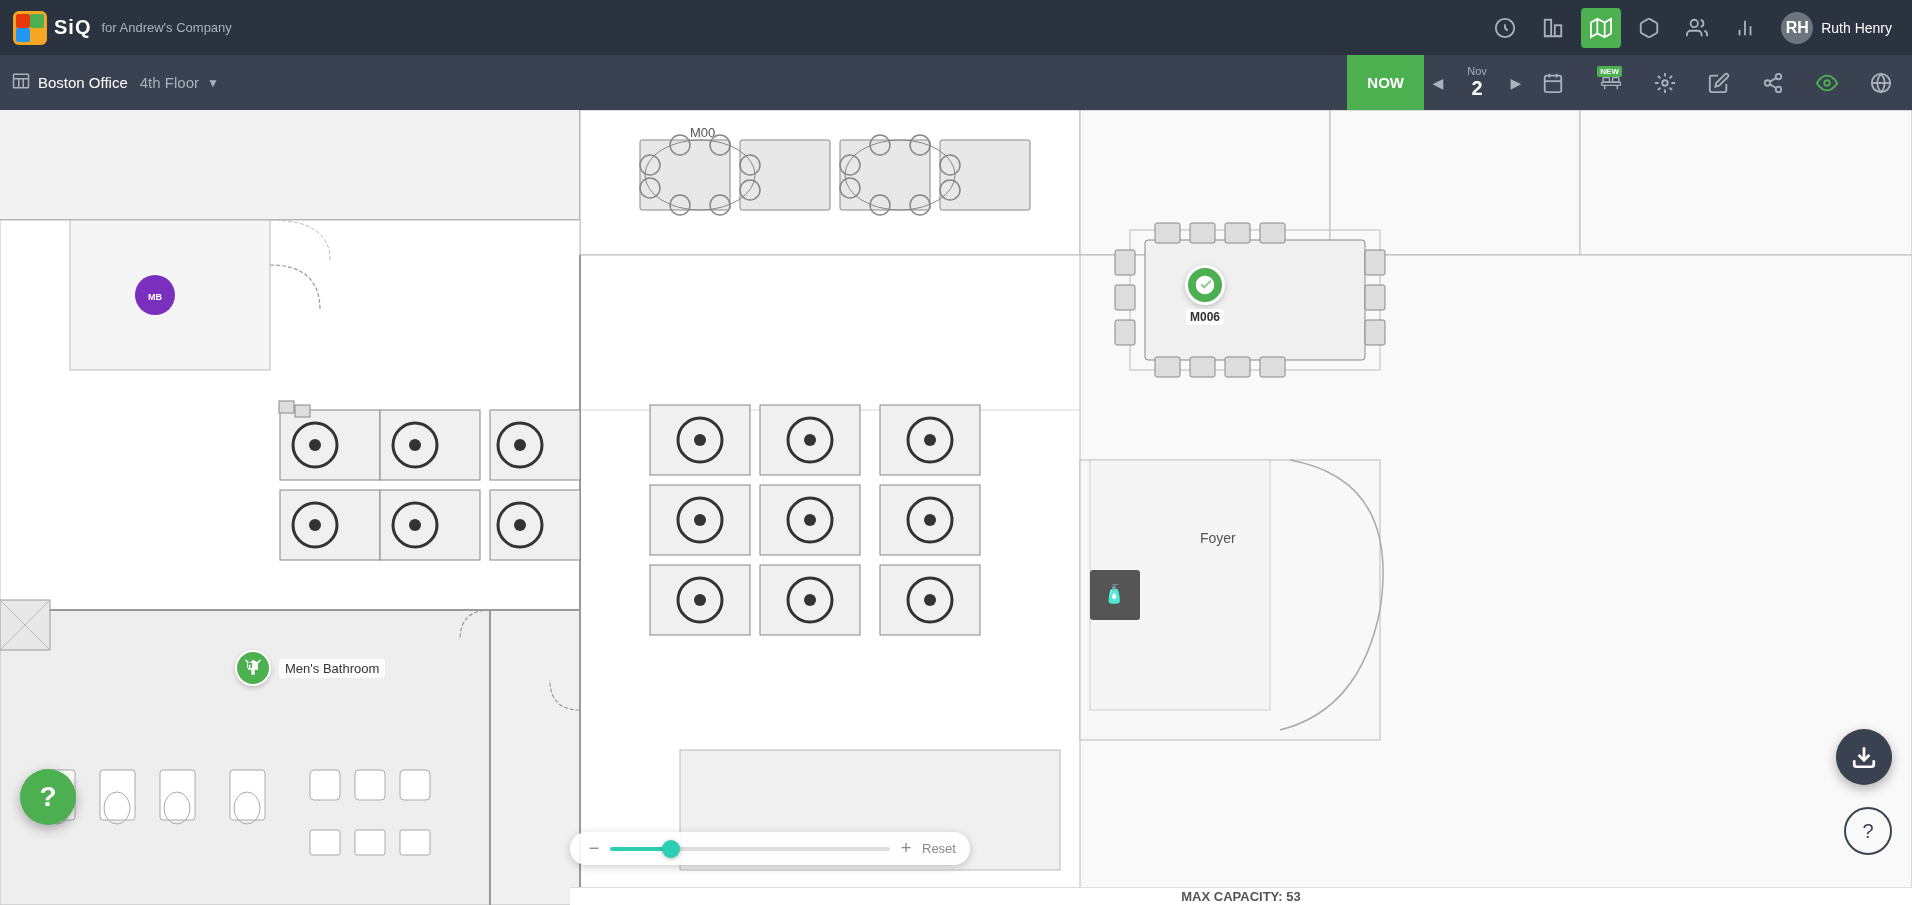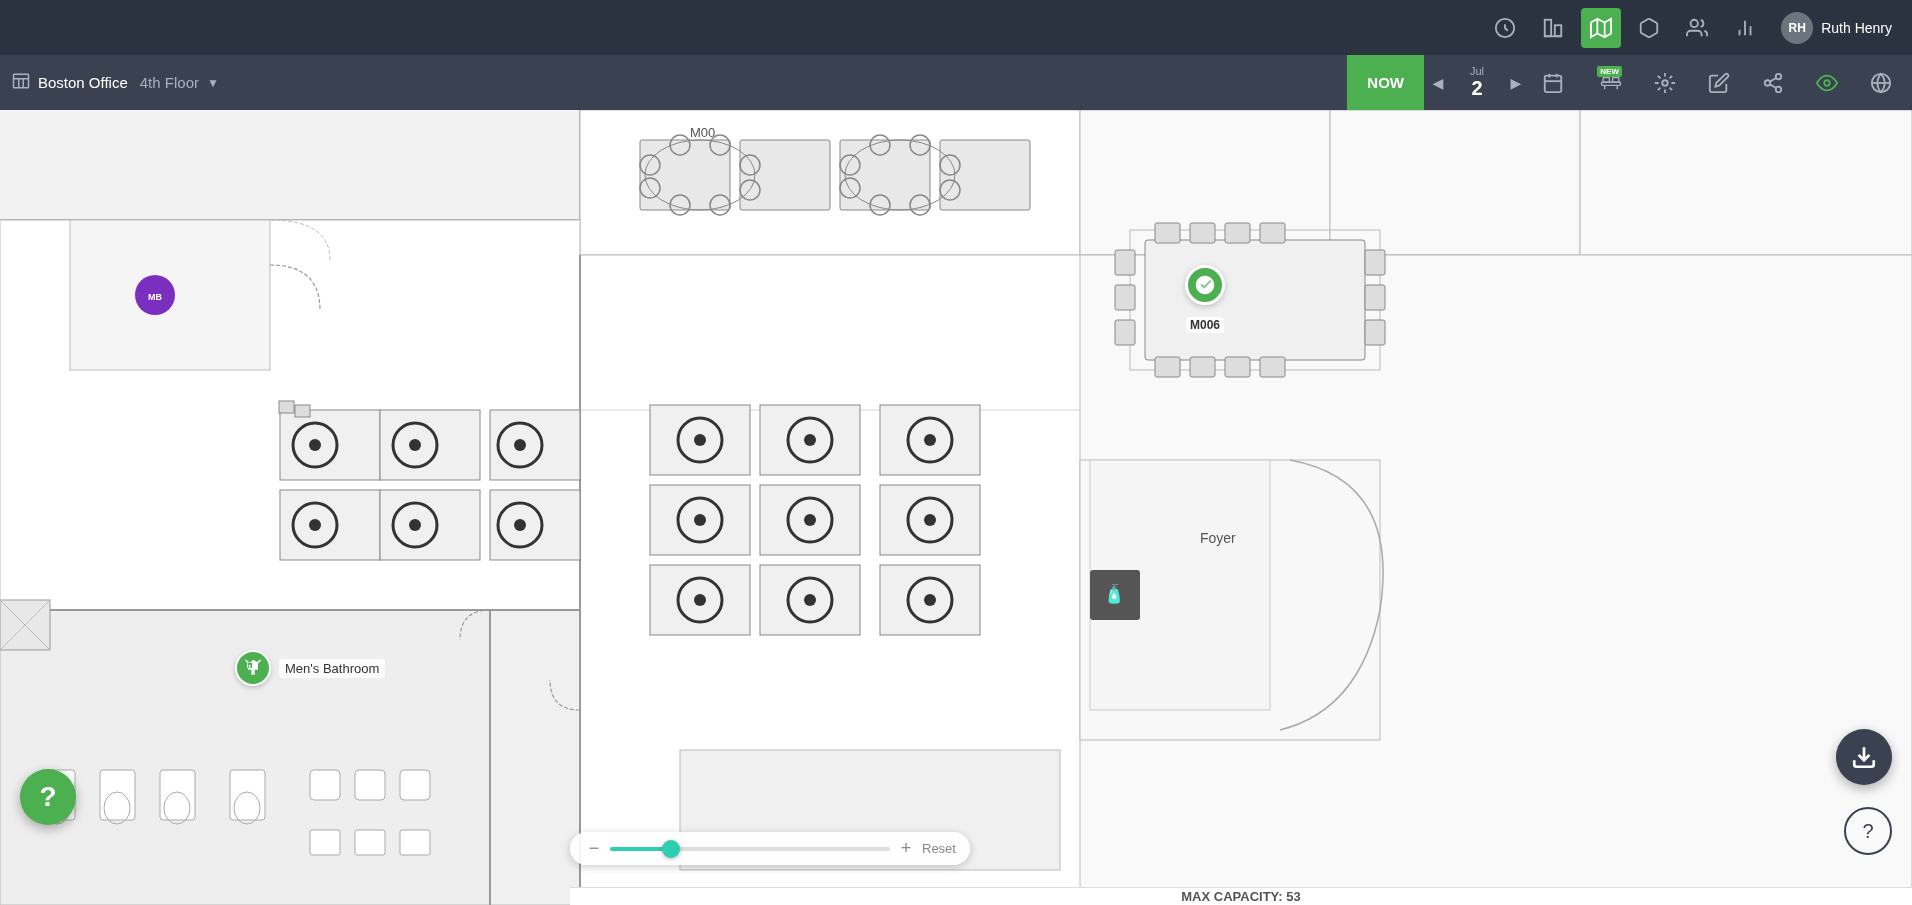--- a/index.html
+++ b/index.html
@@ -40,21 +40,21 @@
     }
     #user-area {
       display: flex; align-items: center; gap: 8px;
       color: #fff; font-size: 14px; font-weight: 500;
       padding: 0 8px; cursor: pointer;
     }
     #user-avatar-circle {
       width: 32px; height: 32px; border-radius: 50%;
       background: #6c757d;
       display: flex; align-items: center; justify-content: center;
-      color: #fff; font-size: 12px; font-weight: 600;
+      color: #fff; font-size: 16px; font-weight: 600;
     }
 
     
     #second-nav {
       width: 100%; height: 55px;
       background: #3a4150;
       display: flex; align-items: center;
       padding: 0 12px; gap: 16px;
     }
     #office-selector {
@@ -195,21 +195,21 @@
       position: absolute; right: 20px; bottom: 50px;
       width: 48px; height: 48px; border-radius: 50%;
       background: transparent; border: 2px solid #3a4150; color: #3a4150;
       display: flex; align-items: center; justify-content: center;
       font-size: 22px; cursor: pointer; z-index: 30;
     }
 
     
     .room-marker {
       position: absolute;
-      display: flex; flex-direction: column; align-items: center; gap: 12px;
+      display: flex; flex-direction: column; align-items: center; gap: 4px;
     }
     .room-marker-icon {
       width: 40px; height: 40px; border-radius: 50%;
       background: #4caf50; border: 3px solid #fff;
       display: flex; align-items: center; justify-content: center;
       box-shadow: 0 2px 6px rgba(0,0,0,0.2);
     }
     .room-marker-icon svg { width: 22px; height: 22px; fill: #fff; }
     .room-marker-label {
       font-size: 12px; color: #333; font-weight: 600;
@@ -239,20 +239,32 @@
 
     
     .room-label-simple {
       position: absolute; font-size: 13px; color: #333; font-weight: 500;
     }
   </style>
 </head>
 <body>
 
 <div id="top-nav">
+  <div id="logo-area">
+
+    <svg id="logo-icon" viewBox="0 0 36 36">
+      <rect x="1" y="1" width="34" height="34" rx="6" fill="#f5a623"></rect>
+      <rect x="4" y="4" width="14" height="14" rx="2" fill="#e8380d"></rect>
+      <rect x="18" y="4" width="14" height="14" rx="2" fill="#4caf50"></rect>
+      <rect x="4" y="18" width="14" height="14" rx="2" fill="#2196f3"></rect>
+      <rect x="18" y="18" width="14" height="14" rx="2" fill="#f5a623"></rect>
+    </svg>
+    <span id="logo-text">SiQ</span>
+    <span id="for-company">for  Andrew's Company</span>
+  </div>
   <div id="nav-spacer"></div>
 
   <div class="nav-icon-btn" title="Notifications">
     <svg width="22" height="22" viewBox="0 0 24 24" fill="none" stroke="#aab0bc" stroke-width="2">
         <circle cx="12" cy="12" r="10"></circle>
         <path d="M12 8v4l3 3"></path>
       </svg>
   </div>
   <div class="nav-icon-btn" title="Buildings">
     <svg width="22" height="22" viewBox="0 0 24 24" fill="none" stroke="#aab0bc" stroke-width="2">
@@ -309,21 +321,21 @@
     <span style="color:#aab0bc;margin-left:4px;">4th Floor</span>
     <span id="office-dropdown-arrow">▼</span>
   </div>
 
   <div id="second-nav-spacer"></div>
 
   <div id="date-nav">
     <button id="now-btn">NOW</button>
     <button id="date-prev">◀</button>
     <div id="date-display">
-      <span id="date-month">Jul</span>
+      <span id="date-month">Nov</span>
       <span id="date-day">2</span>
     </div>
     <button id="date-next">▶</button>
     <button id="calendar-btn">
       <svg width="22" height="22" viewBox="0 0 24 24" fill="none" stroke="#aab0bc" stroke-width="2">
           <rect x="3" y="4" width="18" height="18" rx="2"></rect>
           <line x1="16" y1="2" x2="16" y2="6"></line>
           <line x1="8" y1="2" x2="8" y2="6"></line>
           <line x1="3" y1="10" x2="21" y2="10"></line>
         </svg>

